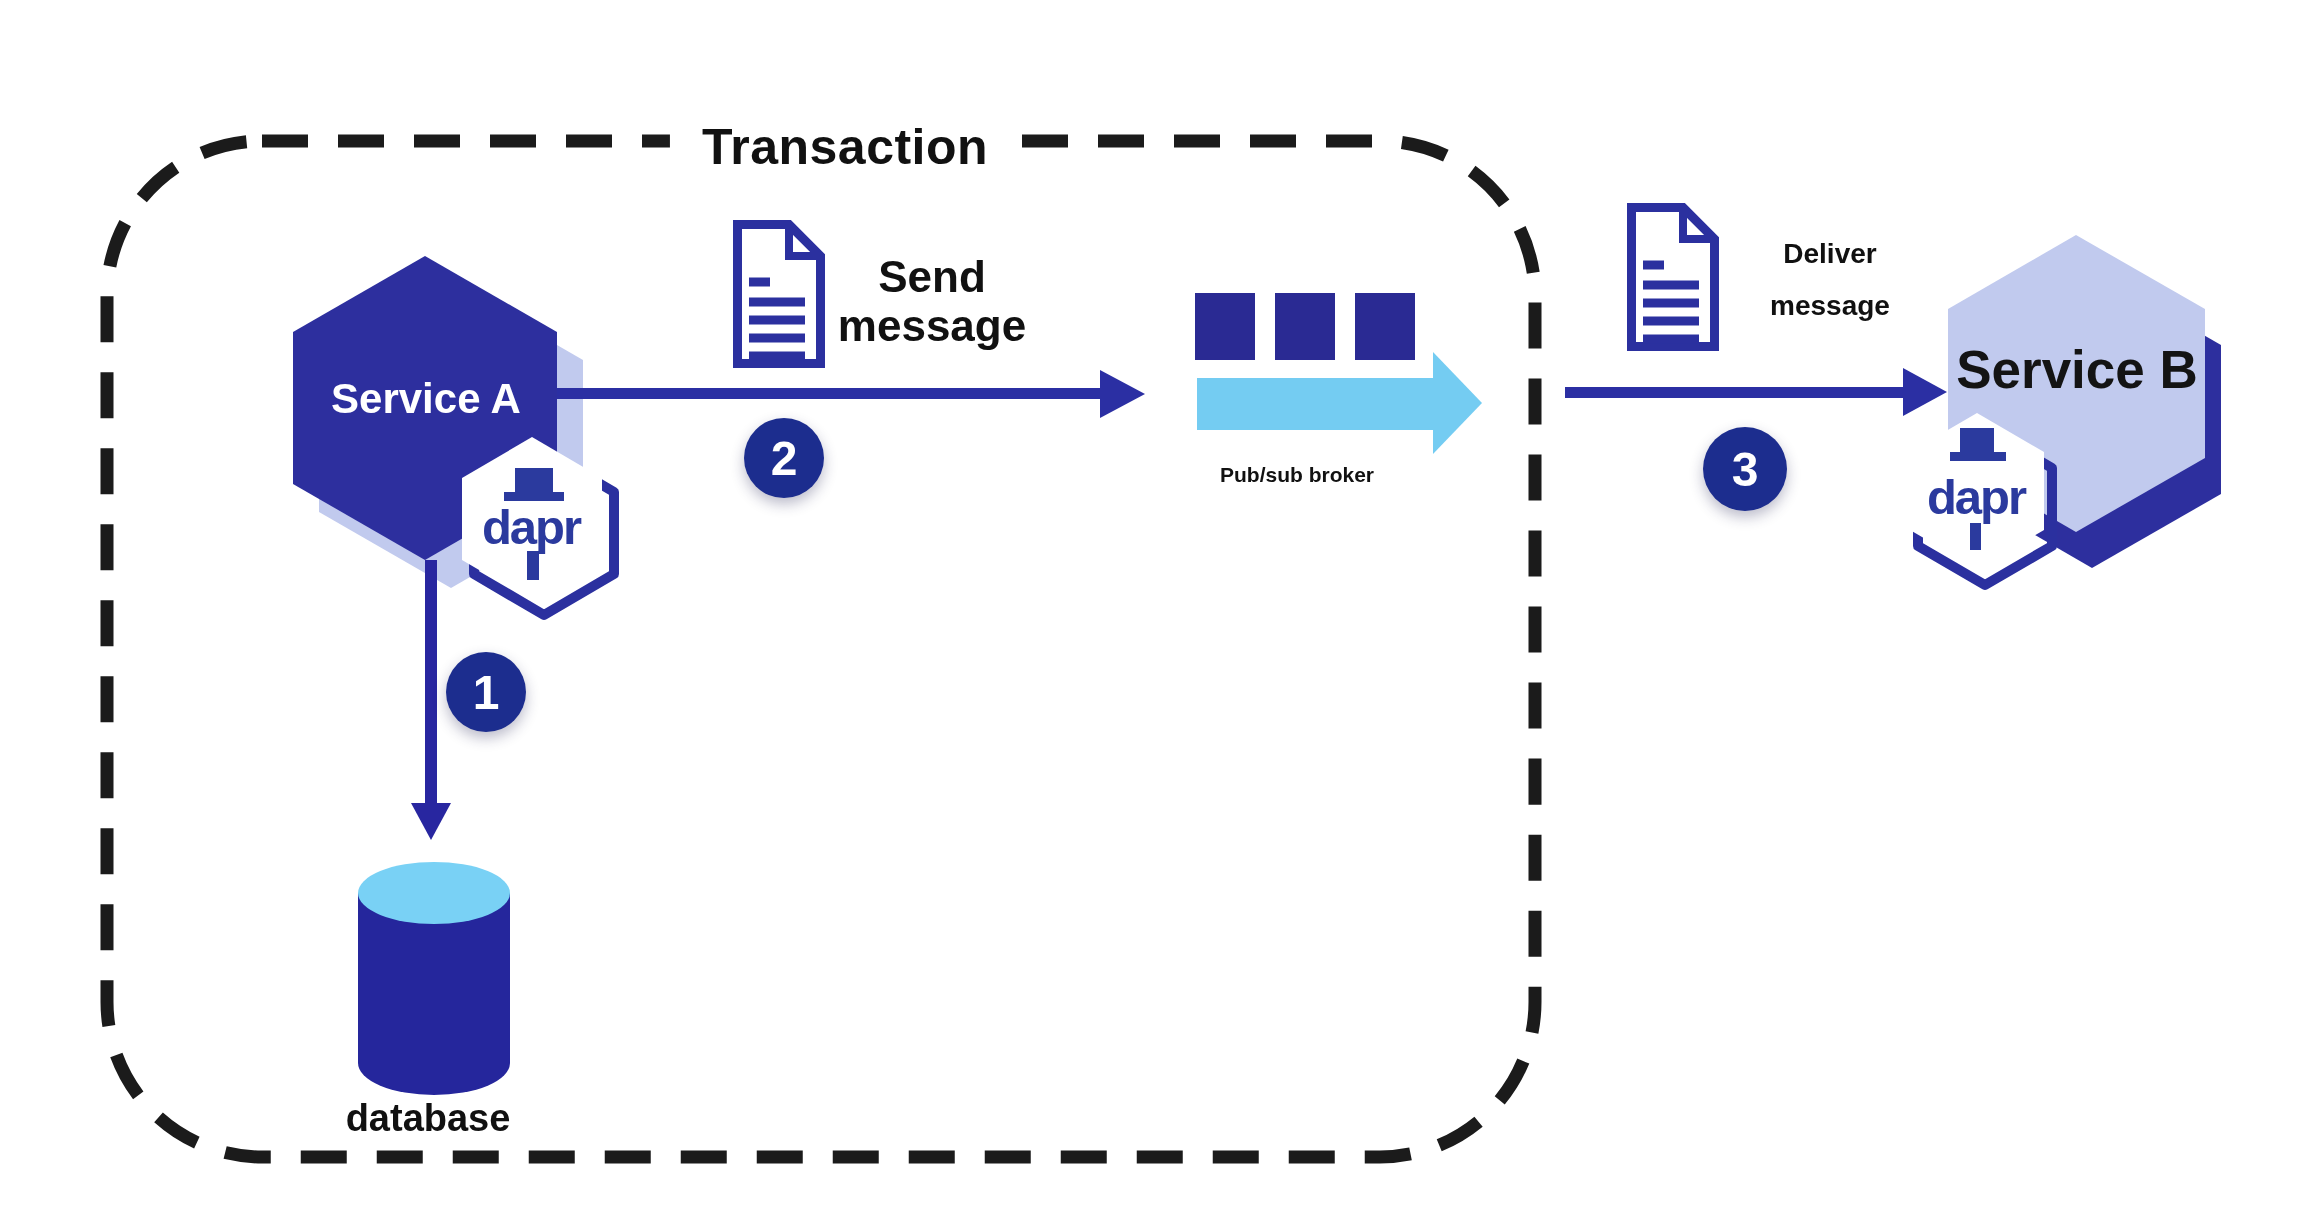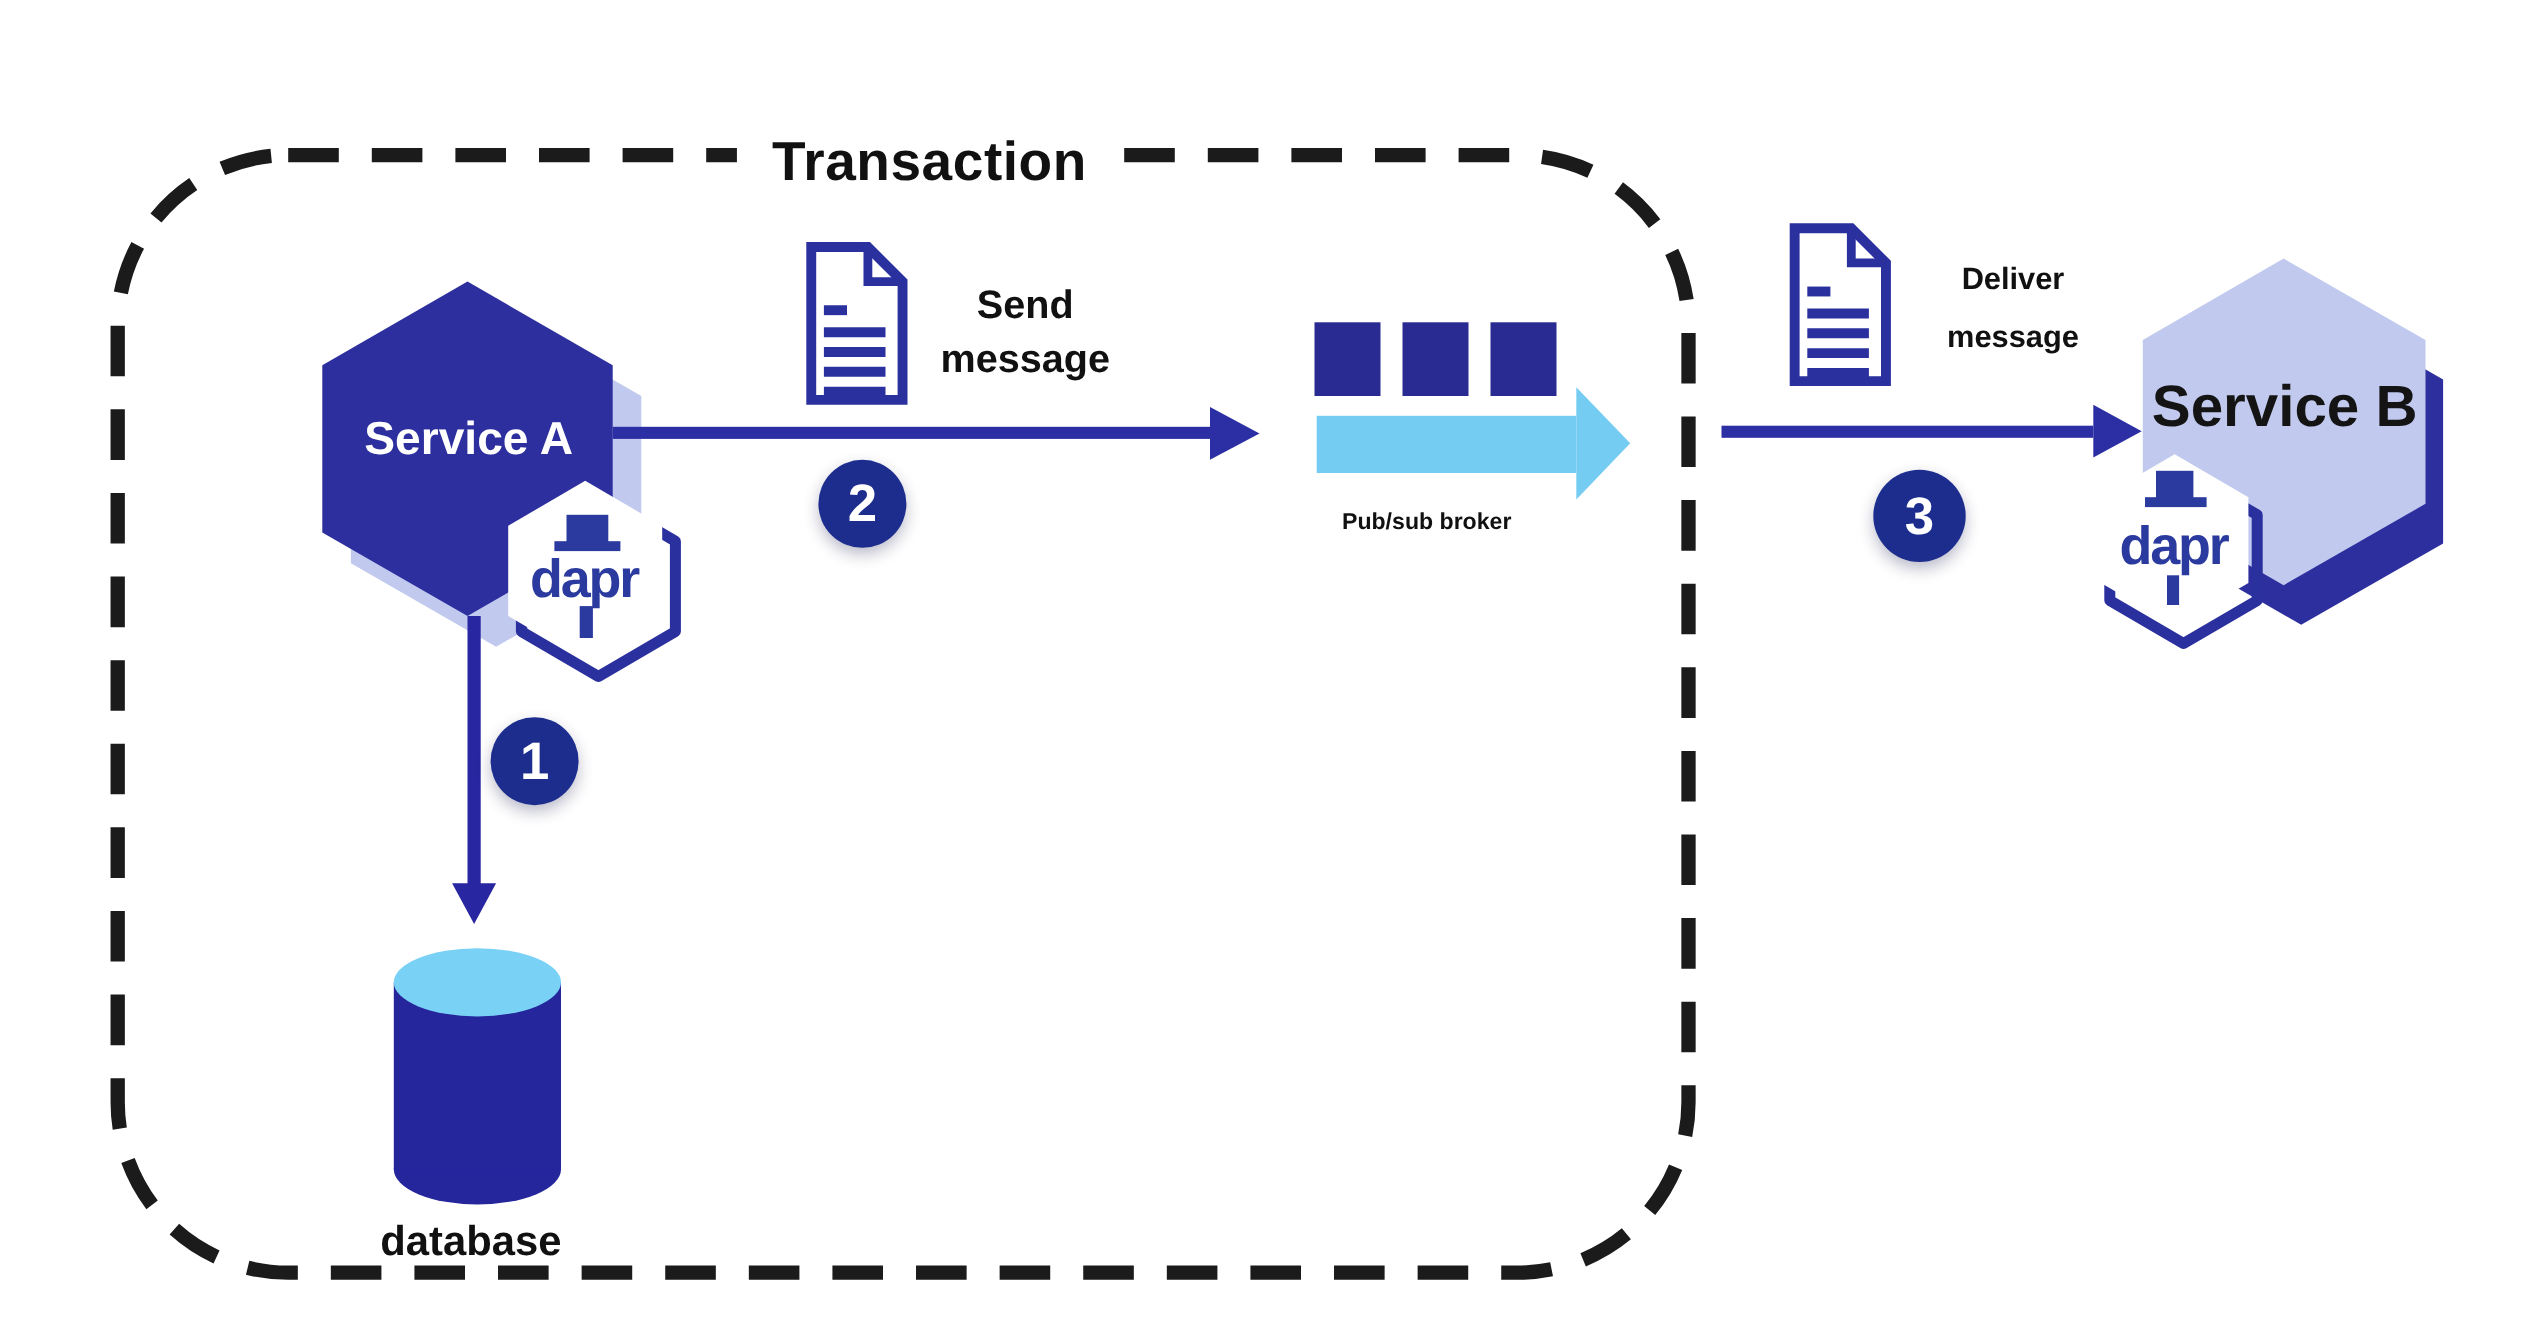--- a/index.html
+++ b/index.html
@@ -11,24 +11,24 @@
   .lbl {
     position:absolute; transform:translateX(-50%);
     text-align:center; font-weight:700; color:#111111; white-space:nowrap;
   }
   .lbl-transaction {
     left:845px; top:118px; font-size:50px; letter-spacing:0.5px;
     background:#ffffff; padding:0 32px; z-index:3;
   }
   .lbl-service-a { left:426px; top:365px; font-size:42px; color:#ffffff; z-index:2;margin-top:10px; }
   .lbl-service-b { left:2077px; top:339px; font-size:53px; color:#141414; z-index:2; }
-  .lbl-send    { left:932px;  top:252px; font-size:36px; line-height:49px; z-index:2; }
+  .lbl-send    { left:932px;  top:252px; font-size:44px; line-height:49px; z-index:2; }
   .lbl-deliver { left:1830px; top:228px; font-size:28px; line-height:52px; z-index:2; }
   .lbl-broker   { left:1297px; top:463px; font-size:21px; z-index:2; }
-  .lbl-database { left:428px;  top:1097px; font-size:38px; z-index:2;margin-top:11px; }
+  .lbl-database { left:428px;  top:1097px; font-size:38px; z-index:2; }
   .lbl-dapr {
     font-size:49px; line-height:56px; letter-spacing:-2px;
     color:#2b3a9e; z-index:4;
   }
   .lbl-dapr-a { left:531px;  top:499px; }
   .lbl-dapr-b { left:1976px; top:469px; }
   .step-badge {
     position:absolute; width:80px; height:80px; border-radius:50%;
     background:#1c2d8e; color:#ffffff; display:flex; align-items:center;
     justify-content:center; font-weight:700; font-size:48px; z-index:3;

